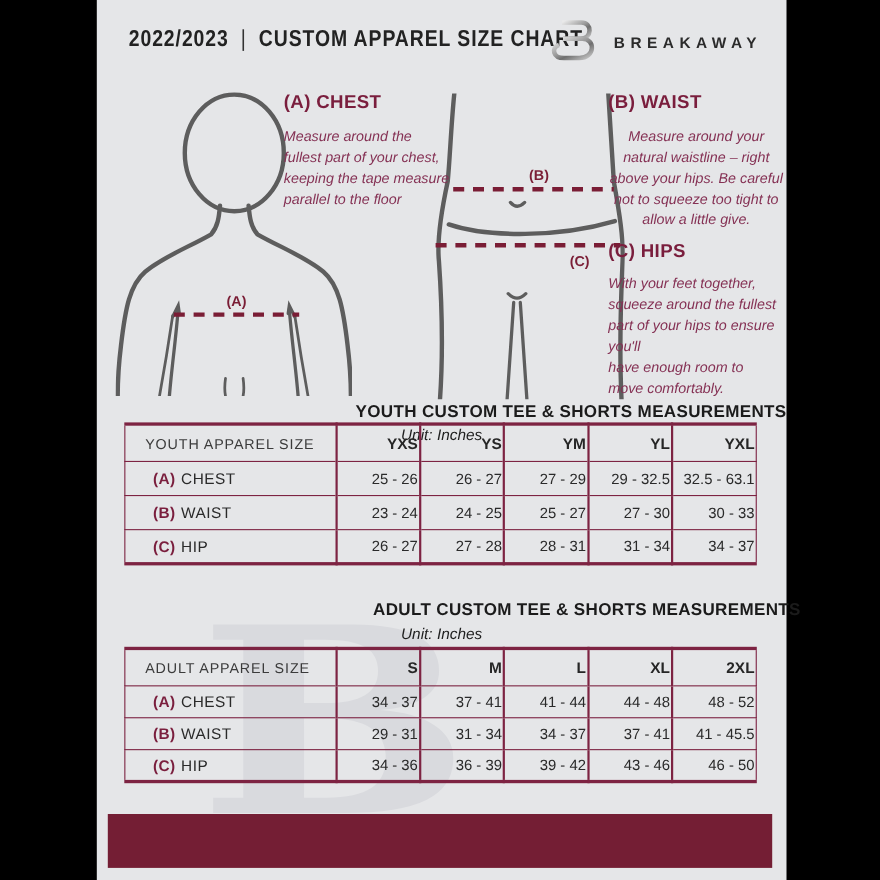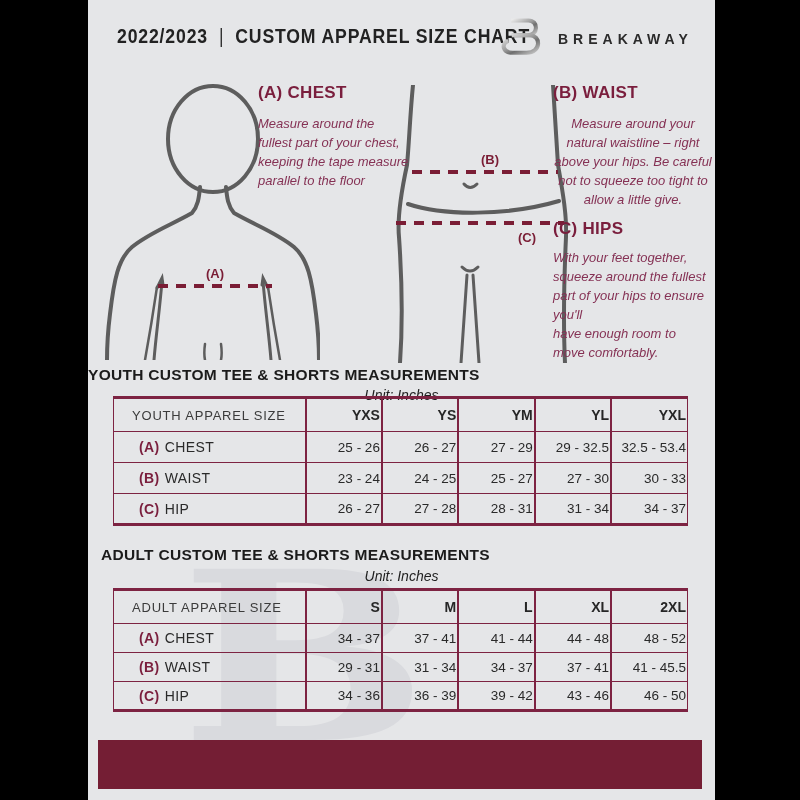--- a/index.html
+++ b/index.html
@@ -25,30 +25,30 @@
   .gh-chest{left:170px;top:83px;} .gb-chest{left:170px;top:114px;width:152px;}
   .gh-waist{left:465px;top:83px;} .gb-waist{left:465px;top:114px;width:160px;text-align:center;}
   .gh-hips{left:465px;top:219px;} .gb-hips{left:465px;top:248px;width:158px;white-space:pre-line;}
 
   
   .watermark{position:absolute;left:92px;top:540px;z-index:0;
     font-family:"DejaVu Serif",serif;font-weight:bold;font-size:235px;line-height:1;
     color:#d9dade;transform:scaleX(1.25);transform-origin:left top;}
 
   
-  .tbl-title{position:absolute;left:0;width:627px;text-align:left;z-index:1;
+  .tbl-title{position:absolute;left:0;width:627px;text-align:right;z-index:1;
     font-weight:bold;font-size:15.5px;letter-spacing:.3px;color:#1b1b1b;}
   .tbl-unit{position:absolute;left:0;width:627px;text-align:center;z-index:1;
     font-style:italic;font-size:14px;color:#1e1e1e;}
   .yt-title{top:366px;} .yt-unit{top:387px;}
   .ad-title{top:546px;margin-left:13px;} .ad-unit{top:568px;}
   table.size-table{position:absolute;left:25px;width:574px;z-index:1;
     border-collapse:collapse;table-layout:fixed;
     border-top:3px solid #7d2342;border-bottom:3px solid #7d2342;}
-  table.youth{top:396px;border-radius:19px;} table.adult{top:588px;}
+  table.youth{top:384px;border-radius:19px;} table.adult{top:588px;}
   .size-table td{border:2px solid #7d2342;border-top-width:1.5px;border-bottom-width:1.5px;
     text-align:right;color:#2a2a2a;background:transparent;}
   .size-table tr.head td{border-top:none;}
   .size-table tr:last-child td{border-bottom:none;}
   .size-table td:first-child{border-left:1.5px solid #7d2342;text-align:left;}
   .size-table td:last-child{border-right:1.5px solid #7d2342;}
   td.sizelbl{font-size:13px;letter-spacing:.8px;color:#3b3b3b;padding-left:18px;}
   td.szh{font-weight:bold;font-size:14px;color:#262626;}
   td.rowlab{padding-left:25px;font-size:14px;letter-spacing:.4px;}
   td.rowlab .pfx{font-weight:bold;color:#7a1e3d;margin-right:5px;}
@@ -153,21 +153,21 @@
       <td class="szh">YM</td>
       <td class="szh">YL</td>
       <td class="szh">YXL</td>
     </tr>
     <tr class="data">
       <td class="rowlab"><span class="pfx">(A)</span><span>CHEST</span></td>
       <td class="val">25 - 26</td>
       <td class="val">26 - 27</td>
       <td class="val">27 - 29</td>
       <td class="val">29 - 32.5</td>
-      <td class="val">32.5 - 53.4</td>
+      <td class="val">32.5 - 63.1</td>
     </tr>
     <tr class="data">
       <td class="rowlab"><span class="pfx">(B)</span><span>WAIST</span></td>
       <td class="val">23 - 24</td>
       <td class="val">24 - 25</td>
       <td class="val">25 - 27</td>
       <td class="val">27 - 30</td>
       <td class="val">30 - 33</td>
     </tr>
     <tr class="data">

